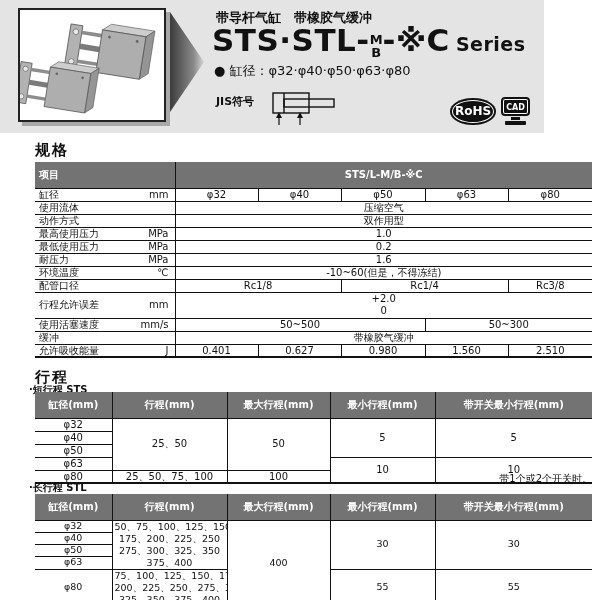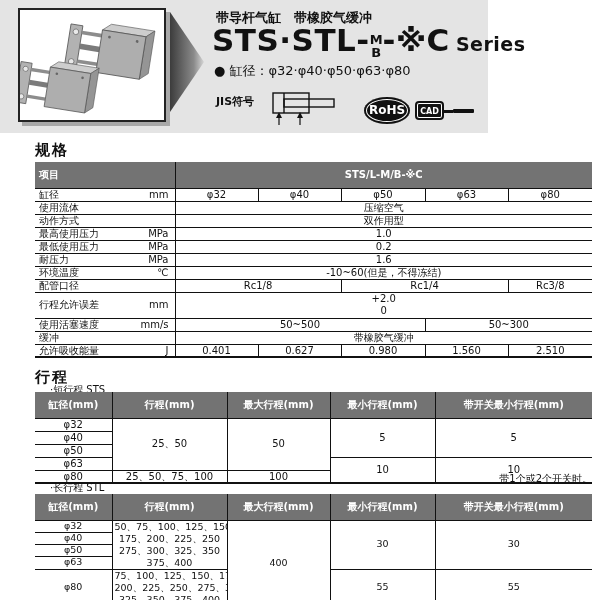--- a/index.html
+++ b/index.html
@@ -3,52 +3,52 @@
 <meta charset="utf-8">
 <style>
   * { margin:0; padding:0; box-sizing:border-box; }
   html,body { background:#fff; }
   .page {
     position:relative; width:600px; height:600px; background:#fff;
     font-family:"DejaVu Sans","Liberation Sans",sans-serif; color:#111;
     overflow:hidden;
   }
   
-  .header-band { position:absolute; left:0; top:0; width:488px; height:133px; background:#e4e4e4;padding-left:12px; }
+  .header-band { position:absolute; left:0; top:0; width:544px; height:133px; background:#e4e4e4;padding-left:12px; }
   .photo-box {
     position:absolute; left:18px; top:8px; width:148px; height:114px;
     background:#fff; border:2px solid #222; box-shadow:4px 4px 0 #a8a8a8;
   }
   .arrow-tri { position:absolute; left:170px; top:12px; }
   .tagline { position:absolute; left:216px; top:9px; font-size:13px; font-weight:bold; white-space:nowrap; }
   .title { position:absolute; left:212px; top:22px; font-size:31px; font-weight:bold; white-space:nowrap; letter-spacing:0.5px; }
   .mb-stack { display:inline-flex; flex-direction:column; font-size:13px; line-height:1.0; vertical-align:7px; text-align:center; letter-spacing:0; }
   .series-label { font-size:19px; margin-left:6px; }
   .bore-line { position:absolute; left:214px; top:62px; font-size:13px; white-space:nowrap; }
   .jis-row { position:absolute; left:216px; top:92px; display:flex; align-items:flex-start; gap:18px; }
   .jis-label { font-size:11px; font-weight:bold; padding-top:2px; }
   .badges { position:absolute; right:14px; top:97px; display:flex; align-items:center; gap:5px; }
   .rohs-badge {
     display:inline-block; width:46px; height:27px; background:#111; border-radius:50%;
     color:#fff; text-align:center; font-weight:bold; font-size:12px; line-height:27px;
     box-shadow: inset 0 0 0 2px #111, inset 0 0 0 3px #fff;
   }
-  .cad-badge { display:inline-flex; flex-direction:row; align-items:center; }
+  .cad-badge { display:inline-flex; flex-direction:column; align-items:center; }
   .cad-screen {
     display:block; width:25px; height:15px; background:#111; color:#fff;
     font-size:8px; font-weight:bold; line-height:15px; text-align:center;
     border:1px solid #fff; outline:2px solid #111; border-radius:2px; margin:2px;
   }
   .cad-stand { display:block; width:9px; height:3px; background:#111; margin-top:1px; }
   .cad-foot { display:block; width:21px; height:4px; background:#111; margin-top:1px; border-radius:1px; }
   
   .sec-heading { position:absolute; left:35px; font-size:15px; font-weight:bold; letter-spacing:2px; }
   .spec-heading { top:141px; }
   .stroke-heading { top:368px; }
-  .sub-label { position:absolute; left:50px; font-size:10px; font-weight:normal; }
+  .sub-label { position:absolute; left:29px; font-size:10px; font-weight:bold; }
   .sts-sub { top:383px; }
   .stl-sub { top:481px; }
   .switch-note { position:absolute; right:8px; top:472px; font-size:10px; }
   
   table { border-collapse:collapse; table-layout:fixed; position:absolute; left:35px; width:557px;
           font-size:10px; line-height:1.15; border-bottom:2px solid #111; }
   td { border-top:1px solid #111; padding:0 2px; text-align:center; vertical-align:middle; overflow:hidden; white-space:nowrap; }
   tr.hdr td { background:#737373; color:#fff; font-weight:bold; height:26px; border-top:none; }
   td.vsep { border-left:1px solid #111; }
   .spec-table { top:162px; }

